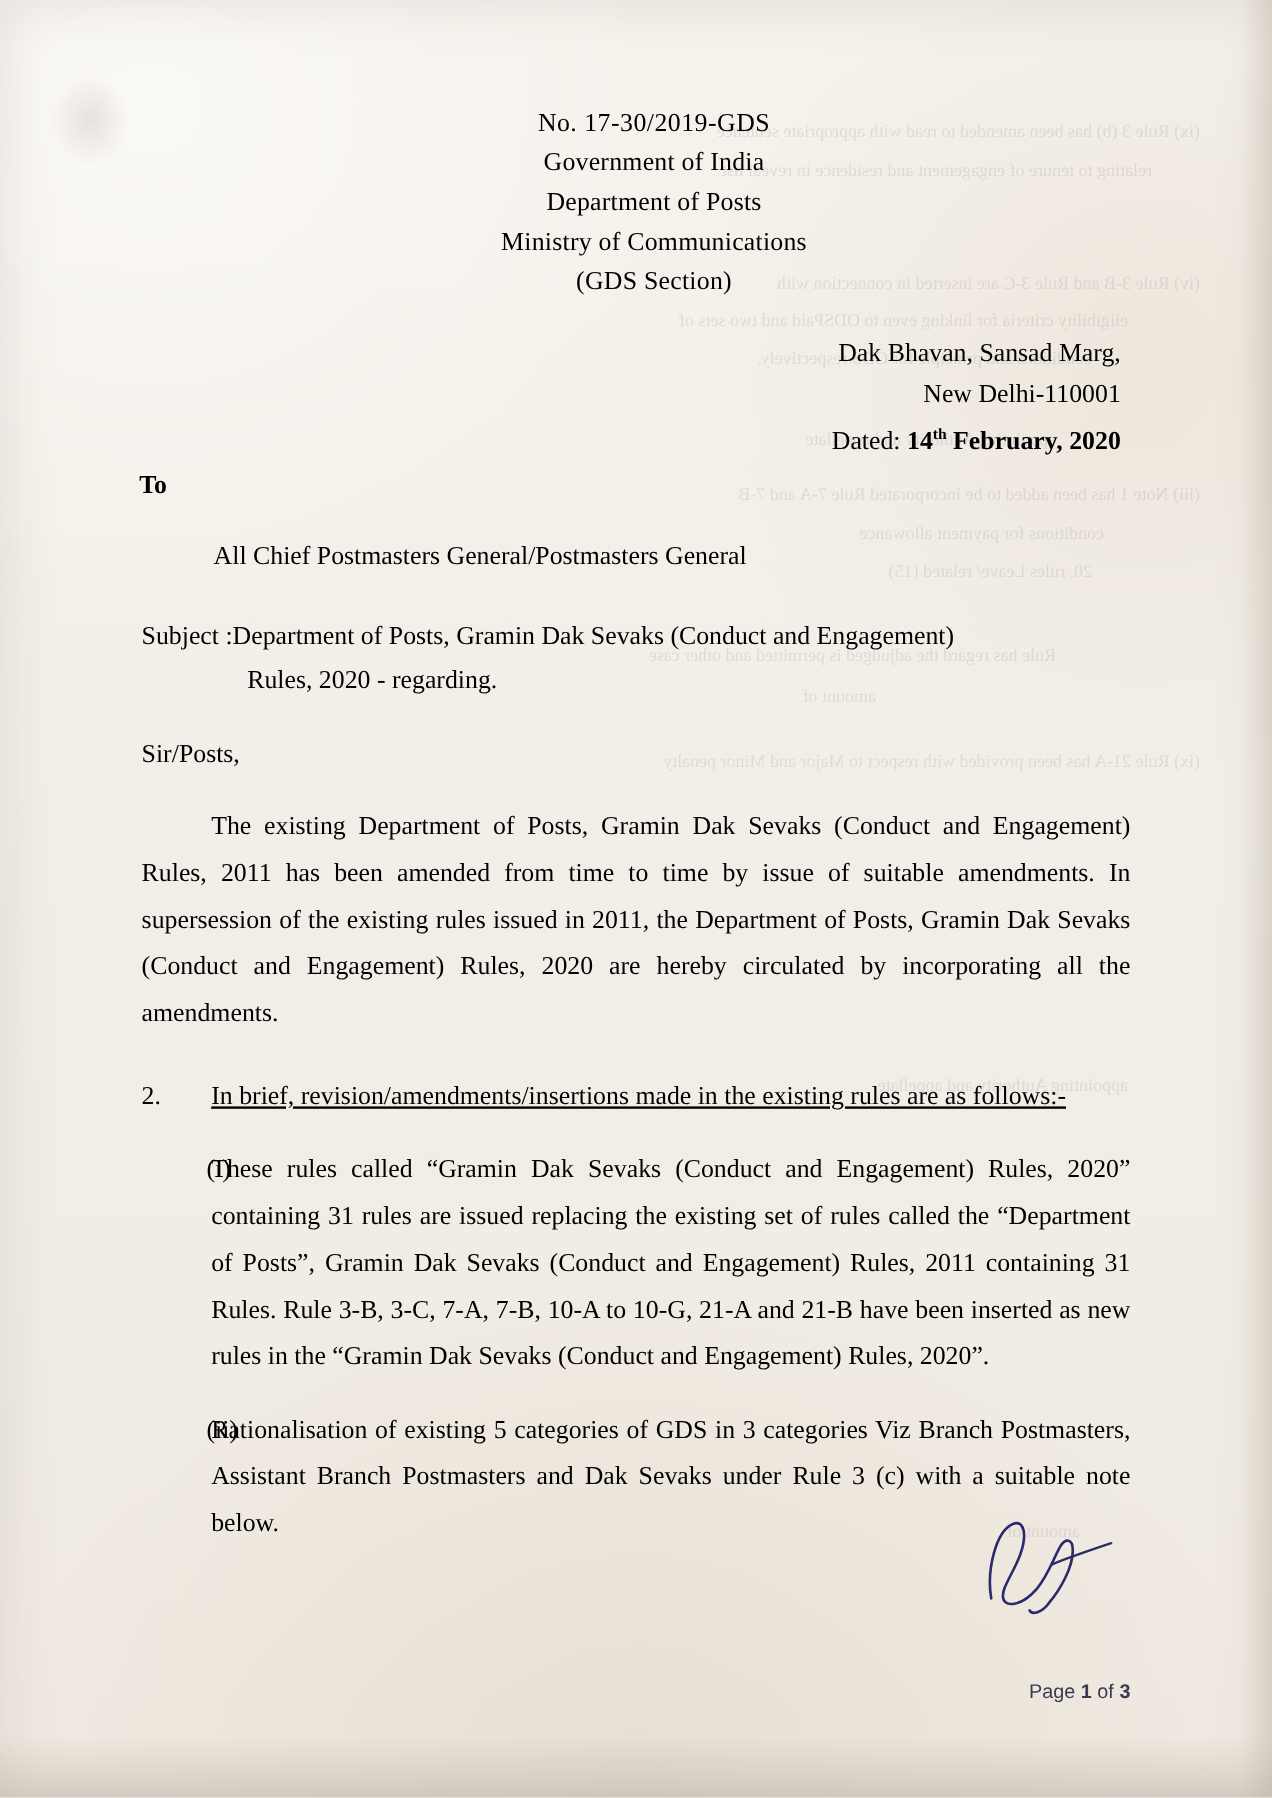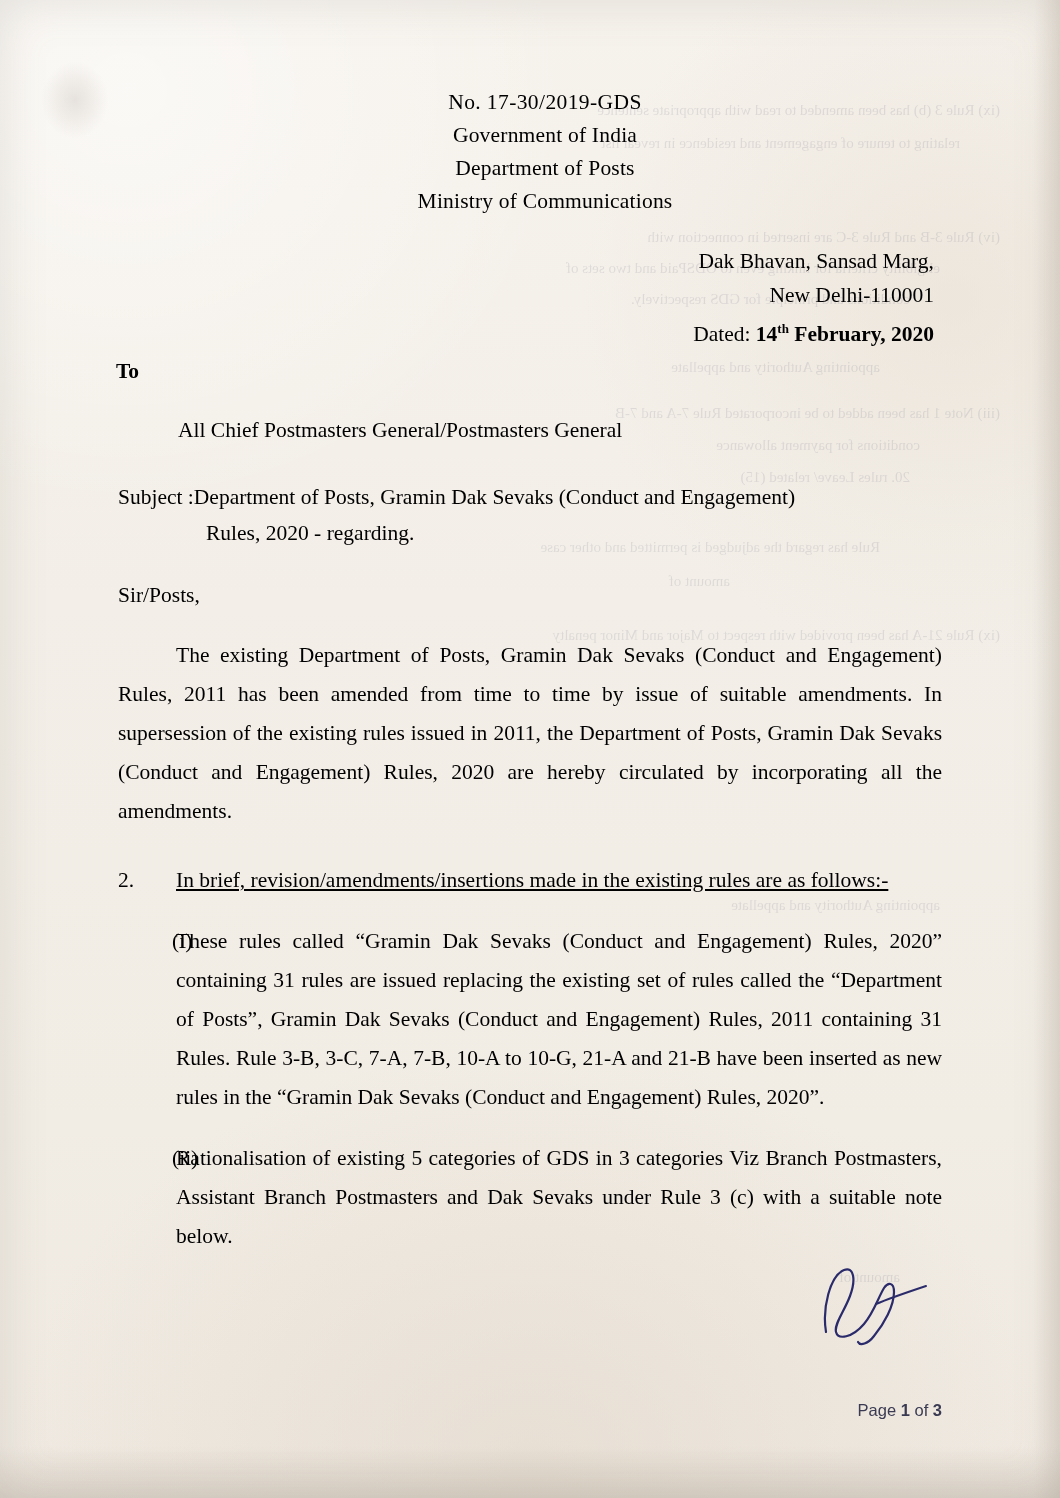--- a/index.html
+++ b/index.html
@@ -232,20 +232,21 @@
     <div class="bl" style="left:160px; top:1262px;">amount of</div>
   </div>
 
   <div class="doc-text">
 
     <div class="letterhead">
       <div class="ref-no">No. 17-30/2019-GDS</div>
       <div>Government of India</div>
       <div>Department of Posts</div>
       <div>Ministry of Communications</div>
+      <div>(GDS Section)</div>
     </div>
 
     <div class="address-block">
       <div>Dak Bhavan, Sansad Marg,</div>
       <div>New Delhi-110001</div>
       <div class="dated">
         <span>Dated:</span>
         <span class="bold">14</span><sup class="bold">th</sup>
         <span class="bold">February, 2020</span>
       </div>

